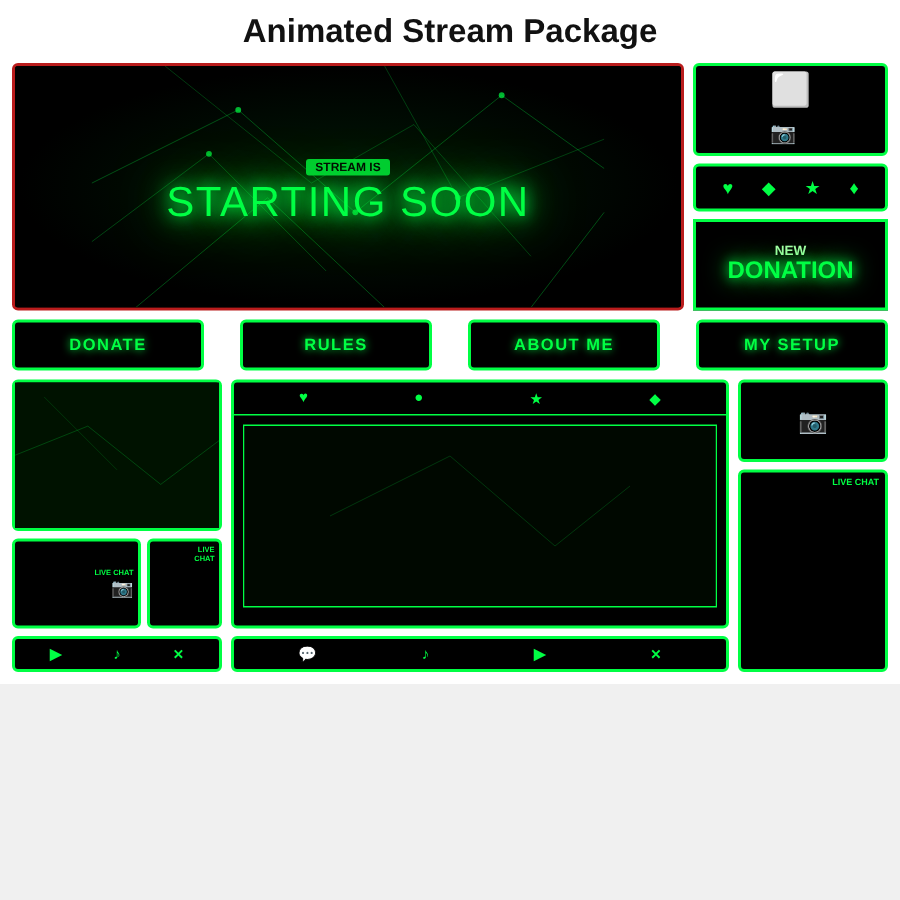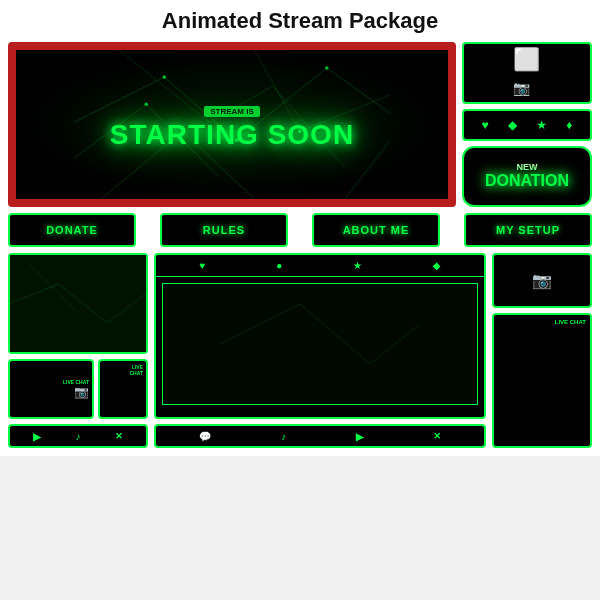--- a/index.html
+++ b/index.html
@@ -36,21 +36,21 @@
 
     
     .top-row {
       display: flex;
       gap: 6px;
       height: 165px;
     }
     .stream-screen {
       flex: 1;
       background: #000;
-      border: 8px solid #b91c1c;
+      border: 2px solid #b91c1c;
       border-radius: 4px;
       position: relative;
       overflow: hidden;
       display: flex;
       align-items: center;
       justify-content: center;
     }
     .stream-bg {
       position: absolute;
       inset: 0;
@@ -76,21 +76,21 @@
       font-size: 8px;
       font-weight: bold;
       padding: 1px 6px;
       border-radius: 2px;
       display: inline-block;
       margin-bottom: 4px;
     }
     .starting-soon {
       color: #00ff44;
       font-size: 28px;
-      font-weight: 700;
+      font-weight: 400;
       text-shadow: 0 0 10px #00ff44, 0 0 20px #00ff44, 0 0 40px #00ff44;
       letter-spacing: 1px;
       line-height: 1;
     }
 
     .right-panels {
       display: flex;
       flex-direction: column;
       gap: 5px;
       width: 130px;
@@ -118,21 +118,21 @@
       justify-content: space-around;
       padding: 0 8px;
     }
     .stat-icon {
       color: #00ff44;
       font-size: 12px;
     }
     .donation-panel {
       background: #000;
       border: 2px solid #00ff44;
-      border-radius: 12px;
+      border-radius: 0;
       flex: 1;
       display: flex;
       align-items: center;
       justify-content: center;
       position: relative;
       overflow: hidden;
     }
     .donation-text {
       color: #00ff44;
       font-size: 16px;

